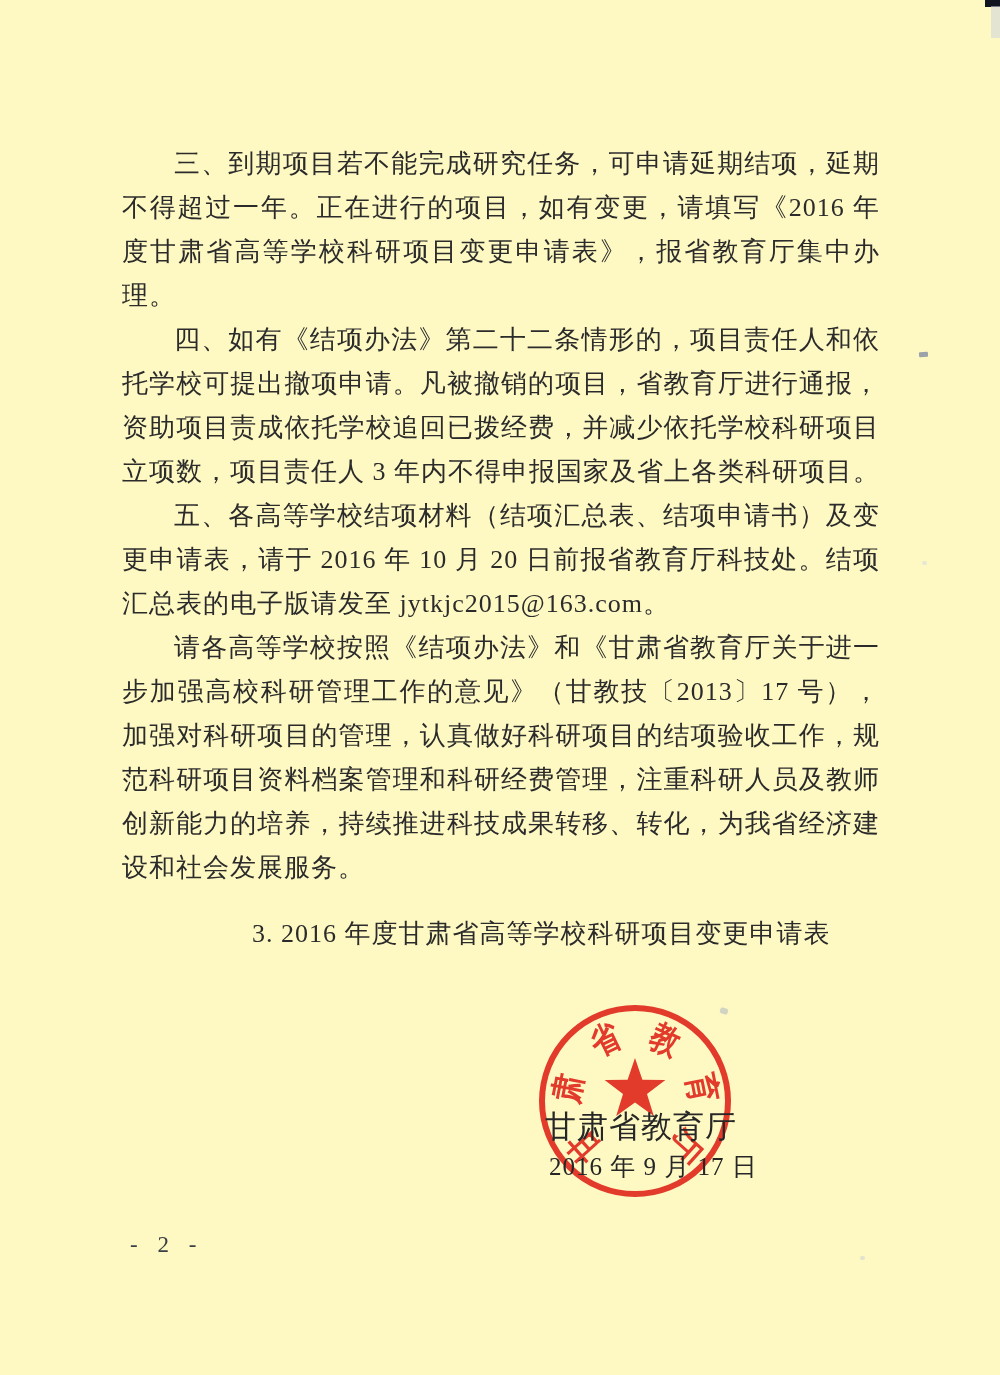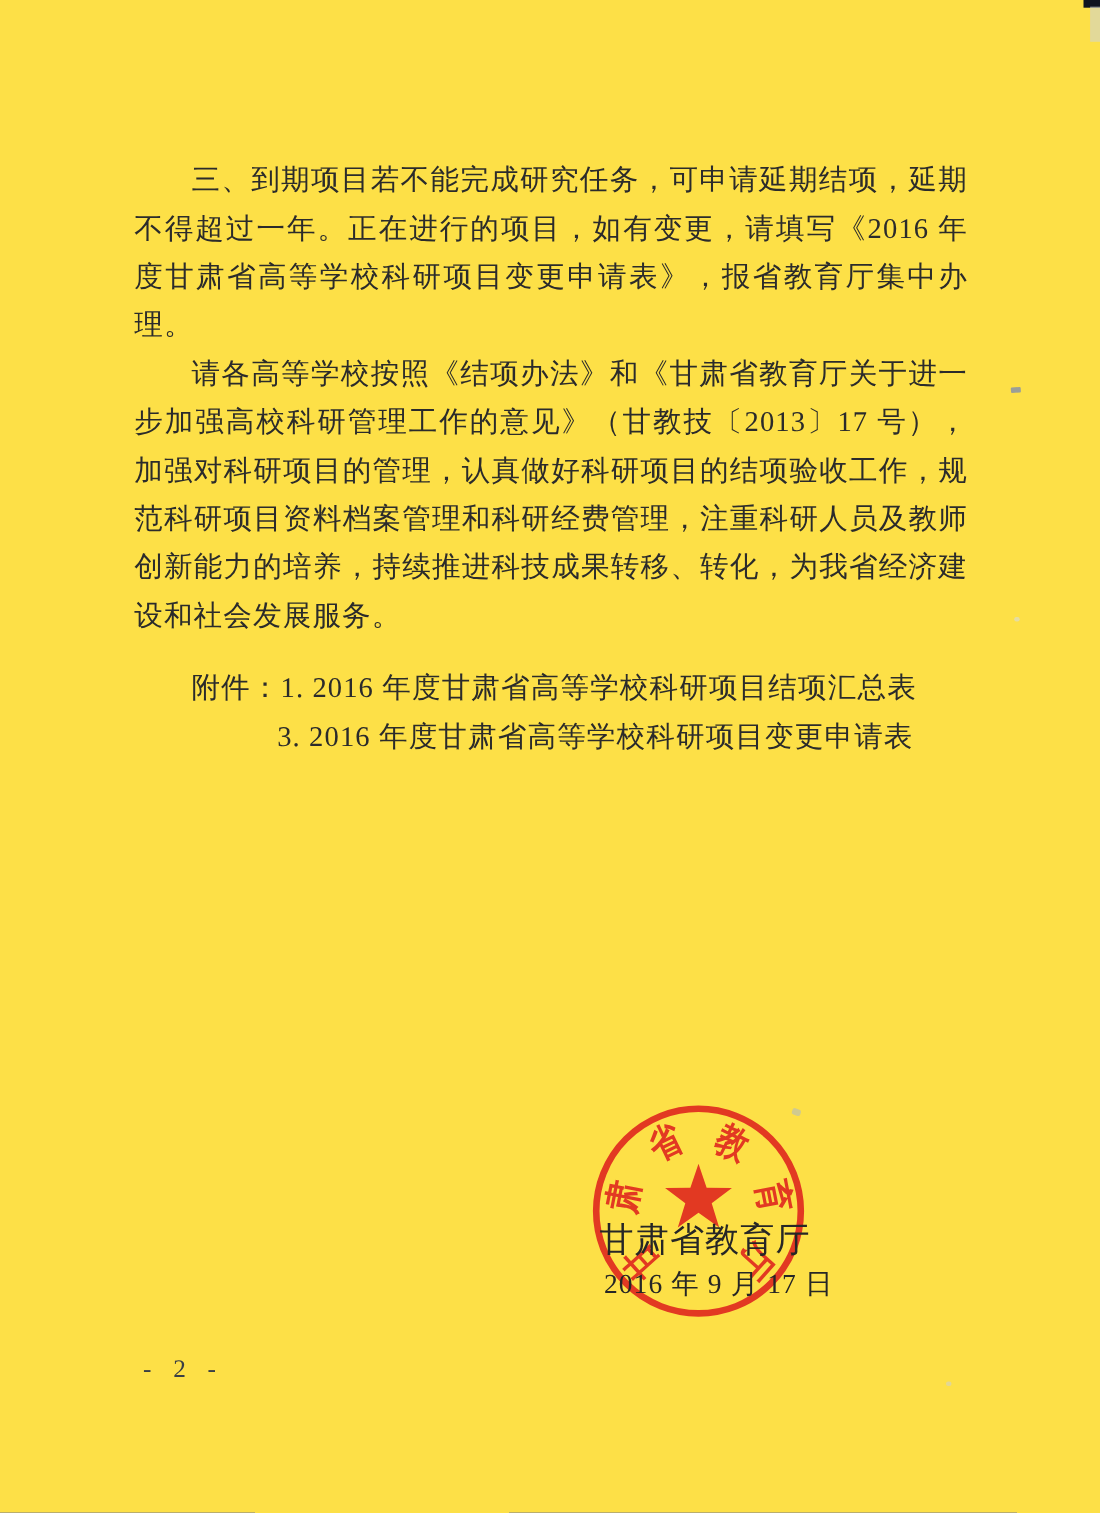--- a/index.html
+++ b/index.html
@@ -1,20 +1,20 @@
 <!DOCTYPE html>
 <html><head>
 <meta charset="utf-8">
 <style>
   html,body{margin:0;padding:0;background:#888;}
   .page{
     position:relative;
     width:1000px;height:1375px;
     margin:0 auto;
-    background:#fde047;
+    background:#fef9c3;
     overflow:hidden;
     font-family:"Liberation Serif","DejaVu Serif",serif;
     color:#2b2b2b;
   }
   
   .content{
     position:absolute;
     left:122px;top:142px;width:758px;
     font-size:26px;line-height:44px;
     letter-spacing:1px;
@@ -96,26 +96,25 @@
     background:#ccd0d4;opacity:.55;border-radius:2px;
   }
 </style>
 </head>
 <body>
 
 <div class="page">
 
   <div class="content">
     <p>三、到期项目若不能完成研究任务，可申请延期结项，延期不得超过一年。正在进行的项目，如有变更，请填写《2016 年度甘肃省高等学校科研项目变更申请表》，报省教育厅集中办理。</p>
+    <p>四、如有《结项办法》第二十二条情形的，项目责任人和依托学校可提出撤项申请。凡被撤销的项目，省教育厅进行通报，资助项目责成依托学校追回已拨经费，并减少依托学校科研项目立项数，项目责任人 3 年内不得申报国家及省上各类科研项目。</p>
+    <p>五、各高等学校结项材料（结项汇总表、结项申请书）及变更申请表，请于 2016 年 10 月 20 日前报省教育厅科技处。结项汇总表的电子版请发至 jytkjc2015@163.com。</p>
     <p>请各高等学校按照《结项办法》和《甘肃省教育厅关于进一步加强高校科研管理工作的意见》（甘教技〔2013〕17 号），加强对科研项目的管理，认真做好科研项目的结项验收工作，规范科研项目资料档案管理和科研经费管理，注重科研人员及教师创新能力的培养，持续推进科技成果转移、转化，为我省经济建设和社会发展服务。</p>
 
     <div class="attachments">
-      <div class="att-line">
-        <span>附件：</span><span>1. 2016 年度甘肃省高等学校科研项目结项汇总表</span>
-      </div>
       <div class="att-line att-item-indent">
         <span>3. 2016 年度甘肃省高等学校科研项目变更申请表</span>
       </div>
     </div>
   </div>
 
   <div class="seal">
     <svg width="220" height="220" viewBox="0 0 220 220">
       <circle cx="110" cy="110" r="93" fill="none" stroke="#e02b1f" stroke-width="6"></circle>
       <polygon points="110,67 117.4,88.8 140.4,89.1 122,102.9 128.8,124.9 110,111.6 91.2,124.9 98,102.9 79.6,89.1 102.6,88.8" fill="#e02b1f"></polygon>

